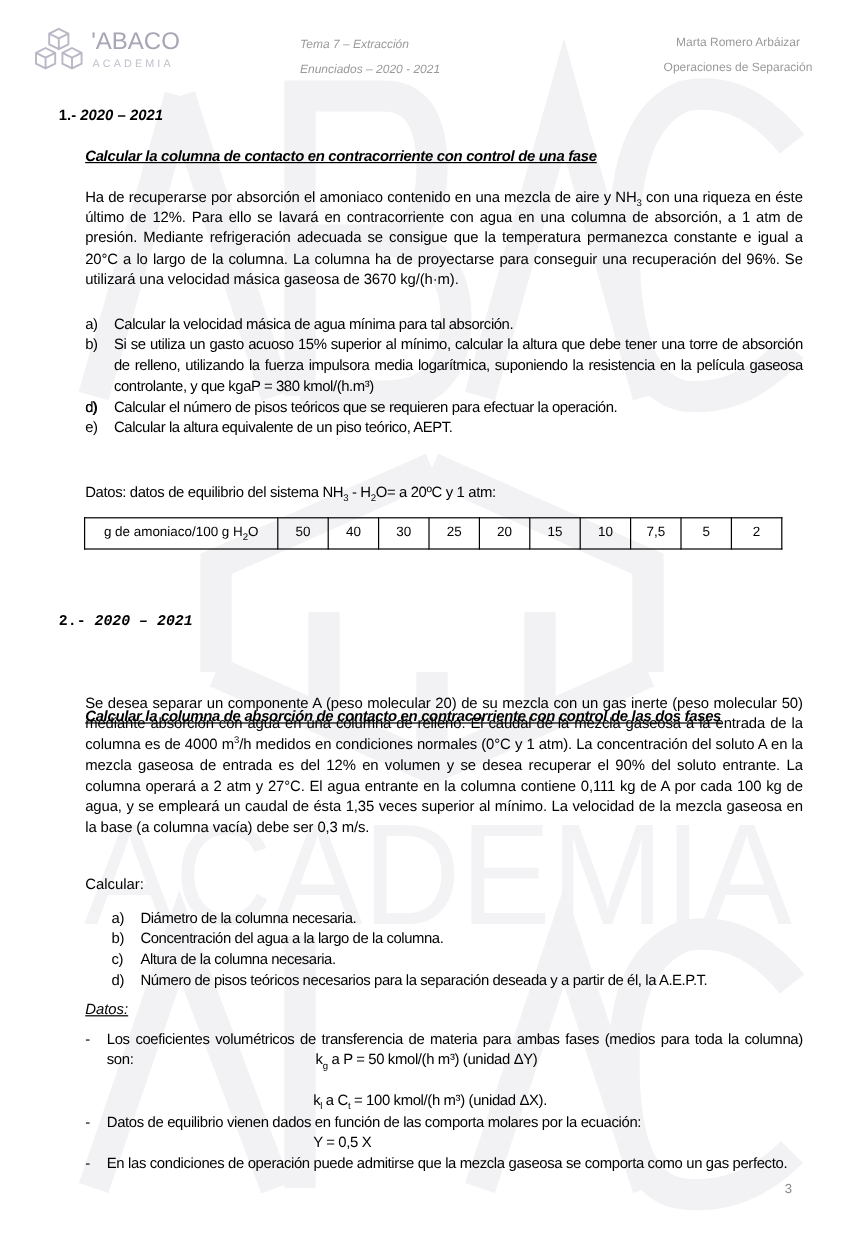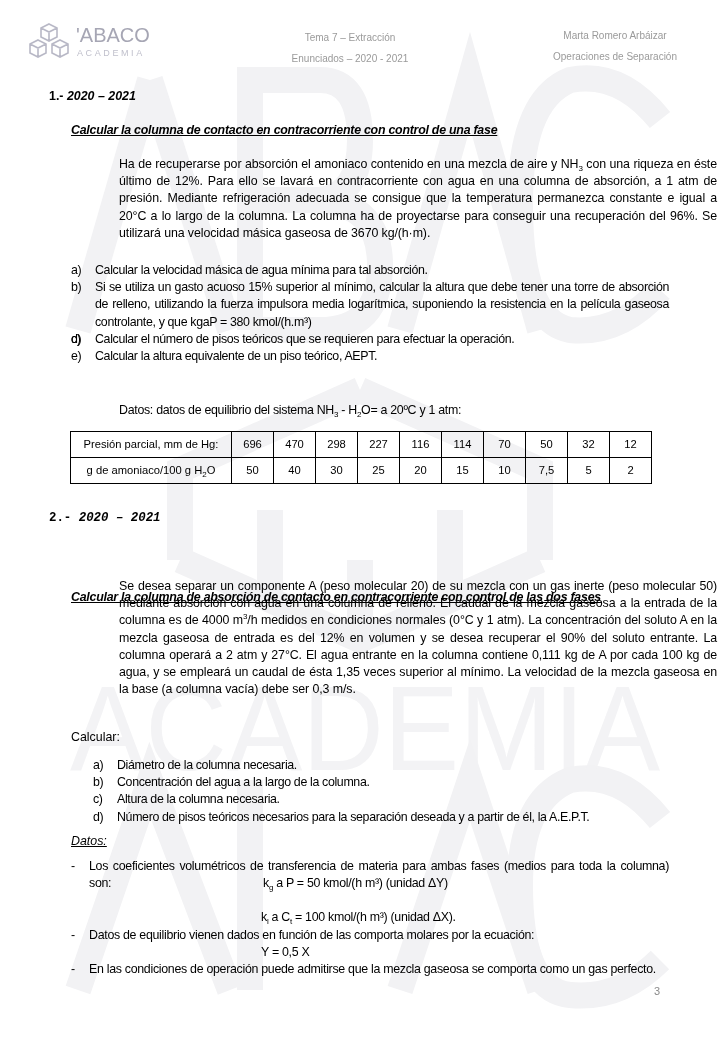--- a/index.html
+++ b/index.html
@@ -7,29 +7,29 @@
     width: 718px; height: 1040px; position: relative; overflow: hidden;
     font-family: "Liberation Sans", sans-serif; color: #000;
   }
   .watermark { position: absolute; left: 0; top: 0; width: 718px; height: 1040px; z-index: 0; pointer-events: none; }
   .page { position: relative; z-index: 1; }
 
   
   .hdr-logo { position: absolute; left: 26px; top: 22px; width: 120px; height: 40px; }
   .hdr-logo .brand { position: absolute; left: 50px; top: 2px; font-size: 20px; color: #a6a6b4; letter-spacing: 0px; font-family: "Liberation Sans", sans-serif; }
   .hdr-logo .sub { position: absolute; left: 51px; top: 26px; font-size: 9px; color: #c0c0cc; letter-spacing: 2.6px; }
-  .hdr-center { position: absolute; left: 250px; width: 200px; text-align: center; top: 27px; font-size: 10px; color: #9a9a9a; line-height: 21px; }
+  .hdr-center { position: absolute; left: 250px; width: 200px; top: 27px; font-size: 10px; color: #9a9a9a; line-height: 21px; font-style: italic; }
   .hdr-right { position: absolute; left: 520px; width: 190px; text-align: center; top: 25px; font-size: 10px; color: #9a9a9a; line-height: 21px; }
 
   .doc { font-family: "Liberation Sans Narrow", "Liberation Sans", sans-serif; font-size: 12.4px; line-height: 17.2px; }
   .abs { position: absolute; }
   .num { left: 49px; font-weight: bold; }
   .num i { font-weight: bold; }
   .title { left: 71px; font-style: italic; font-weight: bold; text-decoration: underline; font-size: 12.4px; letter-spacing: -0.25px; text-align: center; }
-  .para { left: 71px; width: 598px; text-align: justify; letter-spacing: -0.1px; margin-left: 48px; }
+  .para { left: 71px; width: 598px; text-align: justify; letter-spacing: -0.1px; }
   .list { left: 71px; width: 598px; margin: 0; padding: 0; list-style: none; }
   .list li { position: relative; padding-left: 24px; text-align: justify; letter-spacing: -0.35px; }
   .list li .lbl { position: absolute; left: 0; top: 0; }
   sub, sup { font-size: 8px; line-height: 0; }
 
   table.eq { position: absolute; left: 70px; top: 431px; border-collapse: collapse; font-size: 11.2px; }
   table.eq td { border: 1px solid #000; height: 25px; padding: 0; text-align: center; }
   table.eq td.head { width: 160px; text-align: center; }
   table.eq td.val { width: 41px; }
 
@@ -105,33 +105,20 @@
       <li><span class="lbl">d)</span><span>Calcular el número de pisos teóricos que se requieren para efectuar la operación.</span></li>
       <li><span class="lbl">e)</span><span>Calcular la altura equivalente de un piso teórico, AEPT.</span></li>
     </ul>
 
     <div class="abs para" style="top:402px; letter-spacing:-0.3px;">
       <span>Datos: datos de equilibrio del sistema NH</span><sub>3</sub><span> - H</span><sub>2</sub><span>O= a 20ºC y 1 atm:</span>
     </div>
 
     <table class="eq">
       <tbody>
-          <tr>
-        <td class="head">Presión parcial, mm de Hg:</td>
-        <td class="val">696</td>
-        <td class="val">470</td>
-        <td class="val">298</td>
-        <td class="val">227</td>
-        <td class="val">116</td>
-        <td class="val">114</td>
-        <td class="val">70</td>
-        <td class="val">50</td>
-        <td class="val">32</td>
-        <td class="val">12</td>
-      </tr>
       <tr>
         <td class="head"><span>g de amoniaco/100 g H</span><sub>2</sub><span>O</span></td>
         <td class="val">50</td>
         <td class="val">40</td>
         <td class="val">30</td>
         <td class="val">25</td>
         <td class="val">20</td>
         <td class="val">15</td>
         <td class="val">10</td>
         <td class="val">7,5</td>

